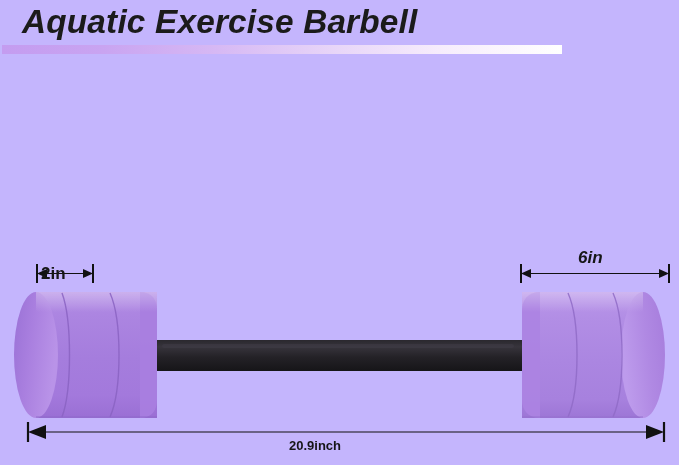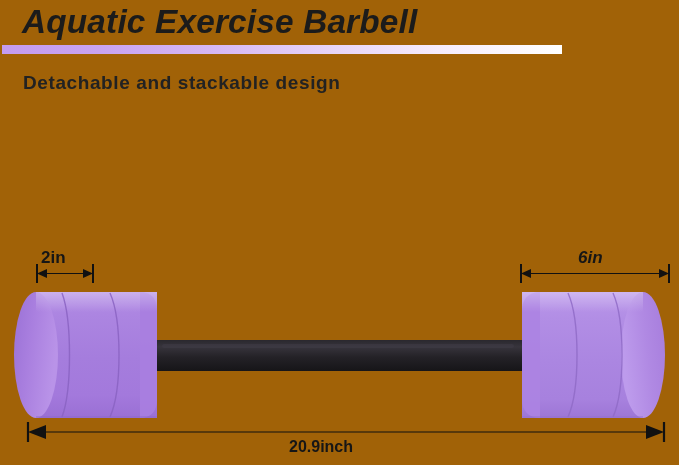--- a/index.html
+++ b/index.html
@@ -7,21 +7,21 @@
     padding: 0;
     background: #ffffff;
   }
   body {
     font-family: "Liberation Sans", sans-serif;
   }
   #page {
     position: relative;
     width: 679px;
     height: 465px;
-    background: #a16207;
+    background: #c4b5fd;
     overflow: hidden;
   }
 
   
   #title {
     position: absolute;
     left: 22px;
     top: 2px;
     font-family: "Liberation Sans", sans-serif;
     font-size: 34px;
@@ -70,43 +70,42 @@
   
   .dim-label {
     position: absolute;
     font-size: 17px;
     font-weight: bold;
     color: #161616;
     white-space: nowrap;
   }
   #label-left-width {
     left: 41px;
-    top: 248px;
+    top: 264px;
   }
   #label-right-width {
     left: 578px;
     top: 248px;
     font-style: italic;
   }
   #label-total-length {
     left: 289px;
     top: 438px;
-    font-size: 16px;
+    font-size: 13px;
   }
 </style>
 </head>
 <body>
 
 <div id="page">
 
   <div id="title">Aquatic Exercise Barbell</div>
 
   <div id="title-rule"></div>
 
-  <div id="subtitle">Detachable and stackable design</div>
 
   <svg id="product" viewBox="0 0 679 465" xmlns="http://www.w3.org/2000/svg">
     <defs>
 
       <linearGradient id="discBody" x1="0" y1="0" x2="0" y2="1">
         <stop offset="0%" stop-color="#b590e6"></stop>
         <stop offset="18%" stop-color="#ac85e1"></stop>
         <stop offset="52%" stop-color="#a57ddd"></stop>
         <stop offset="82%" stop-color="#a379dc"></stop>
         <stop offset="100%" stop-color="#9a6fd4"></stop>

